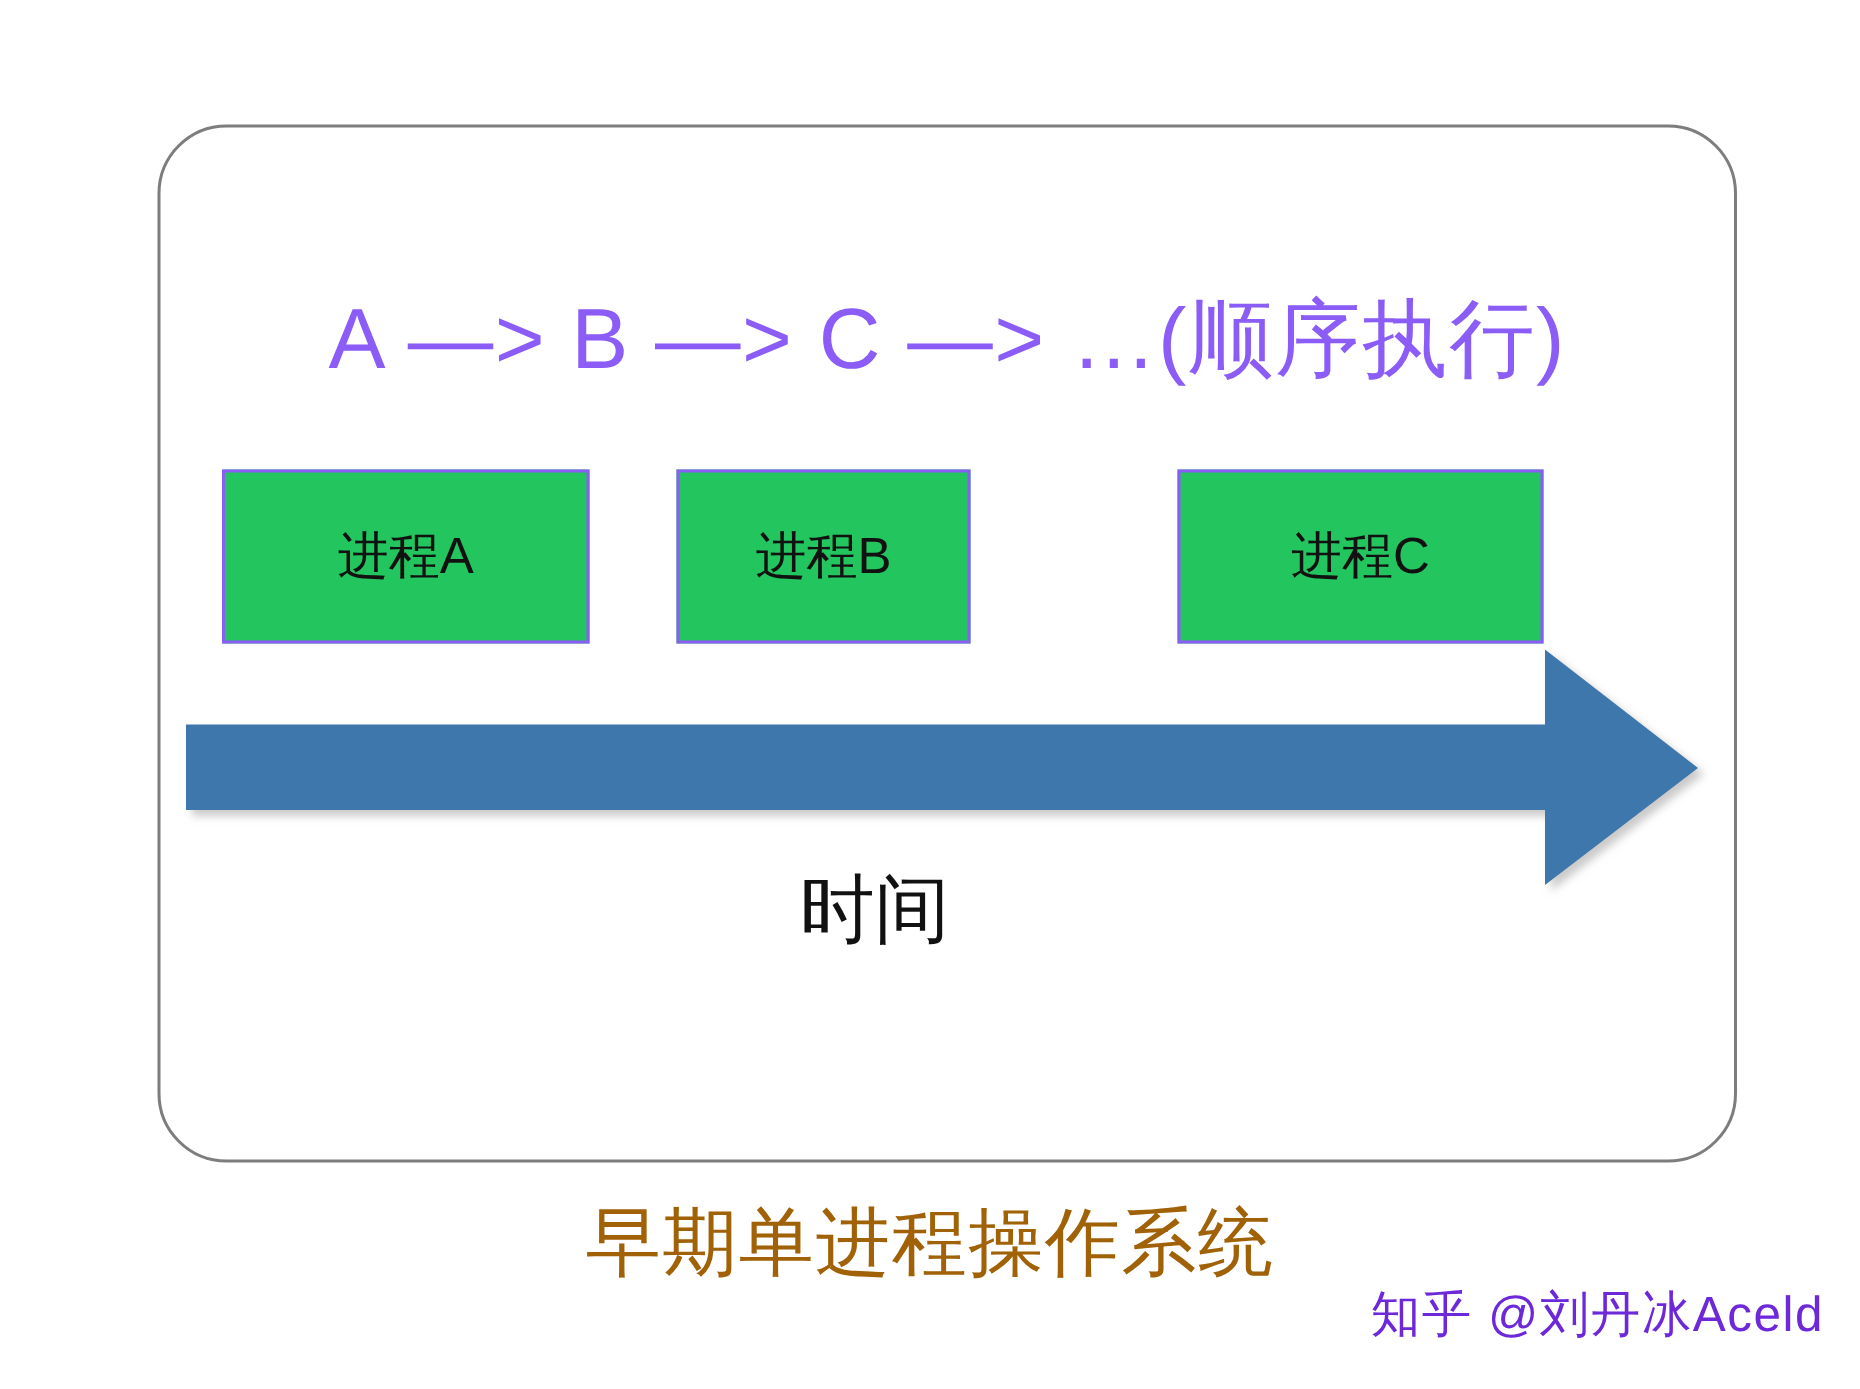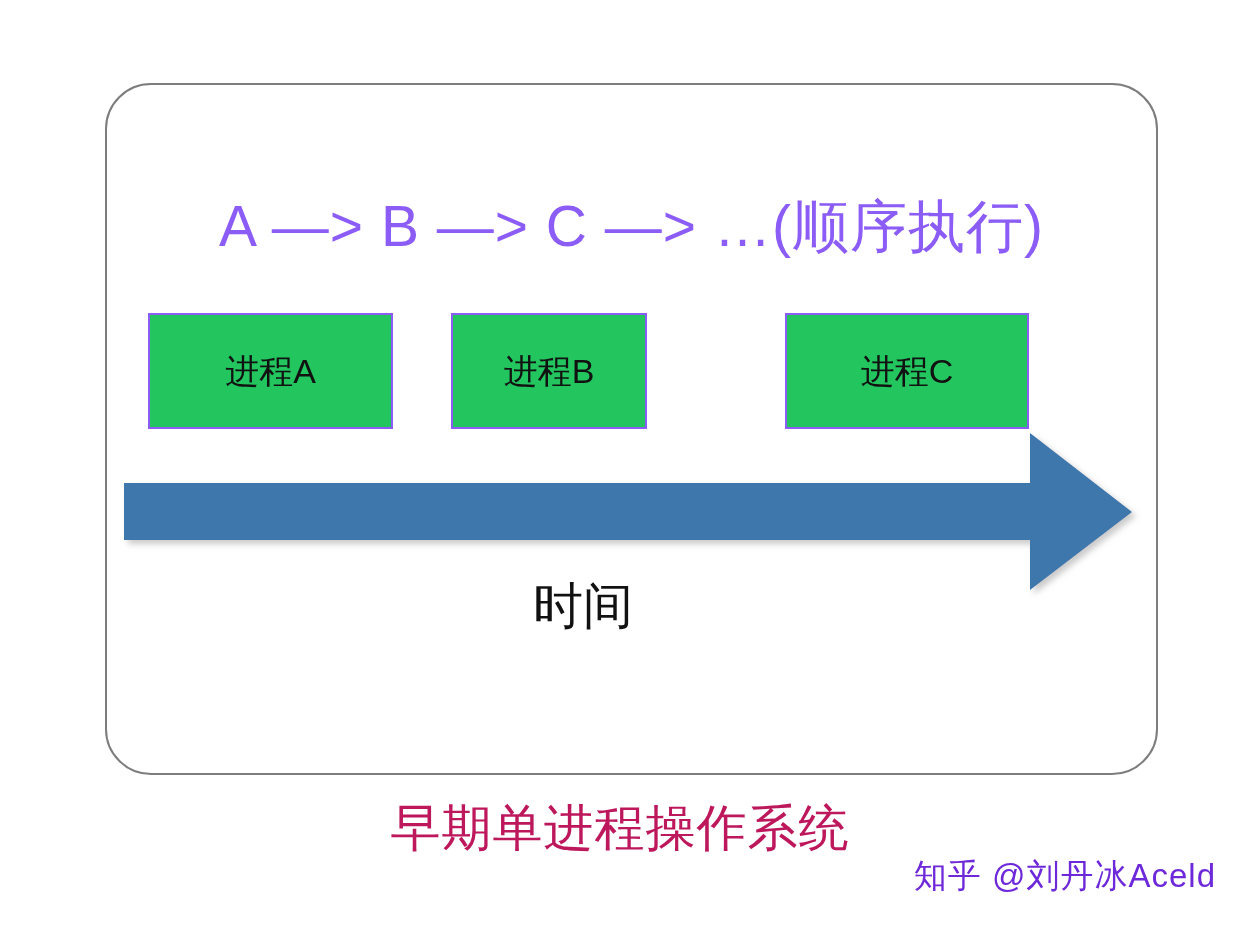--- a/index.html
+++ b/index.html
@@ -92,21 +92,21 @@
   
   #figure-caption {
     position: absolute;
     left: 0;
     top: 797px;
     width: 1240px;
     text-align: center;
     font-size: 50px;
     line-height: 62px;
     letter-spacing: 1px;
-    color: #be185d;
+    color: #a16207;
     white-space: nowrap;
   }
 
   
   #watermark {
     position: absolute;
     right: 24px;
     bottom: 30px;
     font-size: 33px;
     line-height: 40px;

